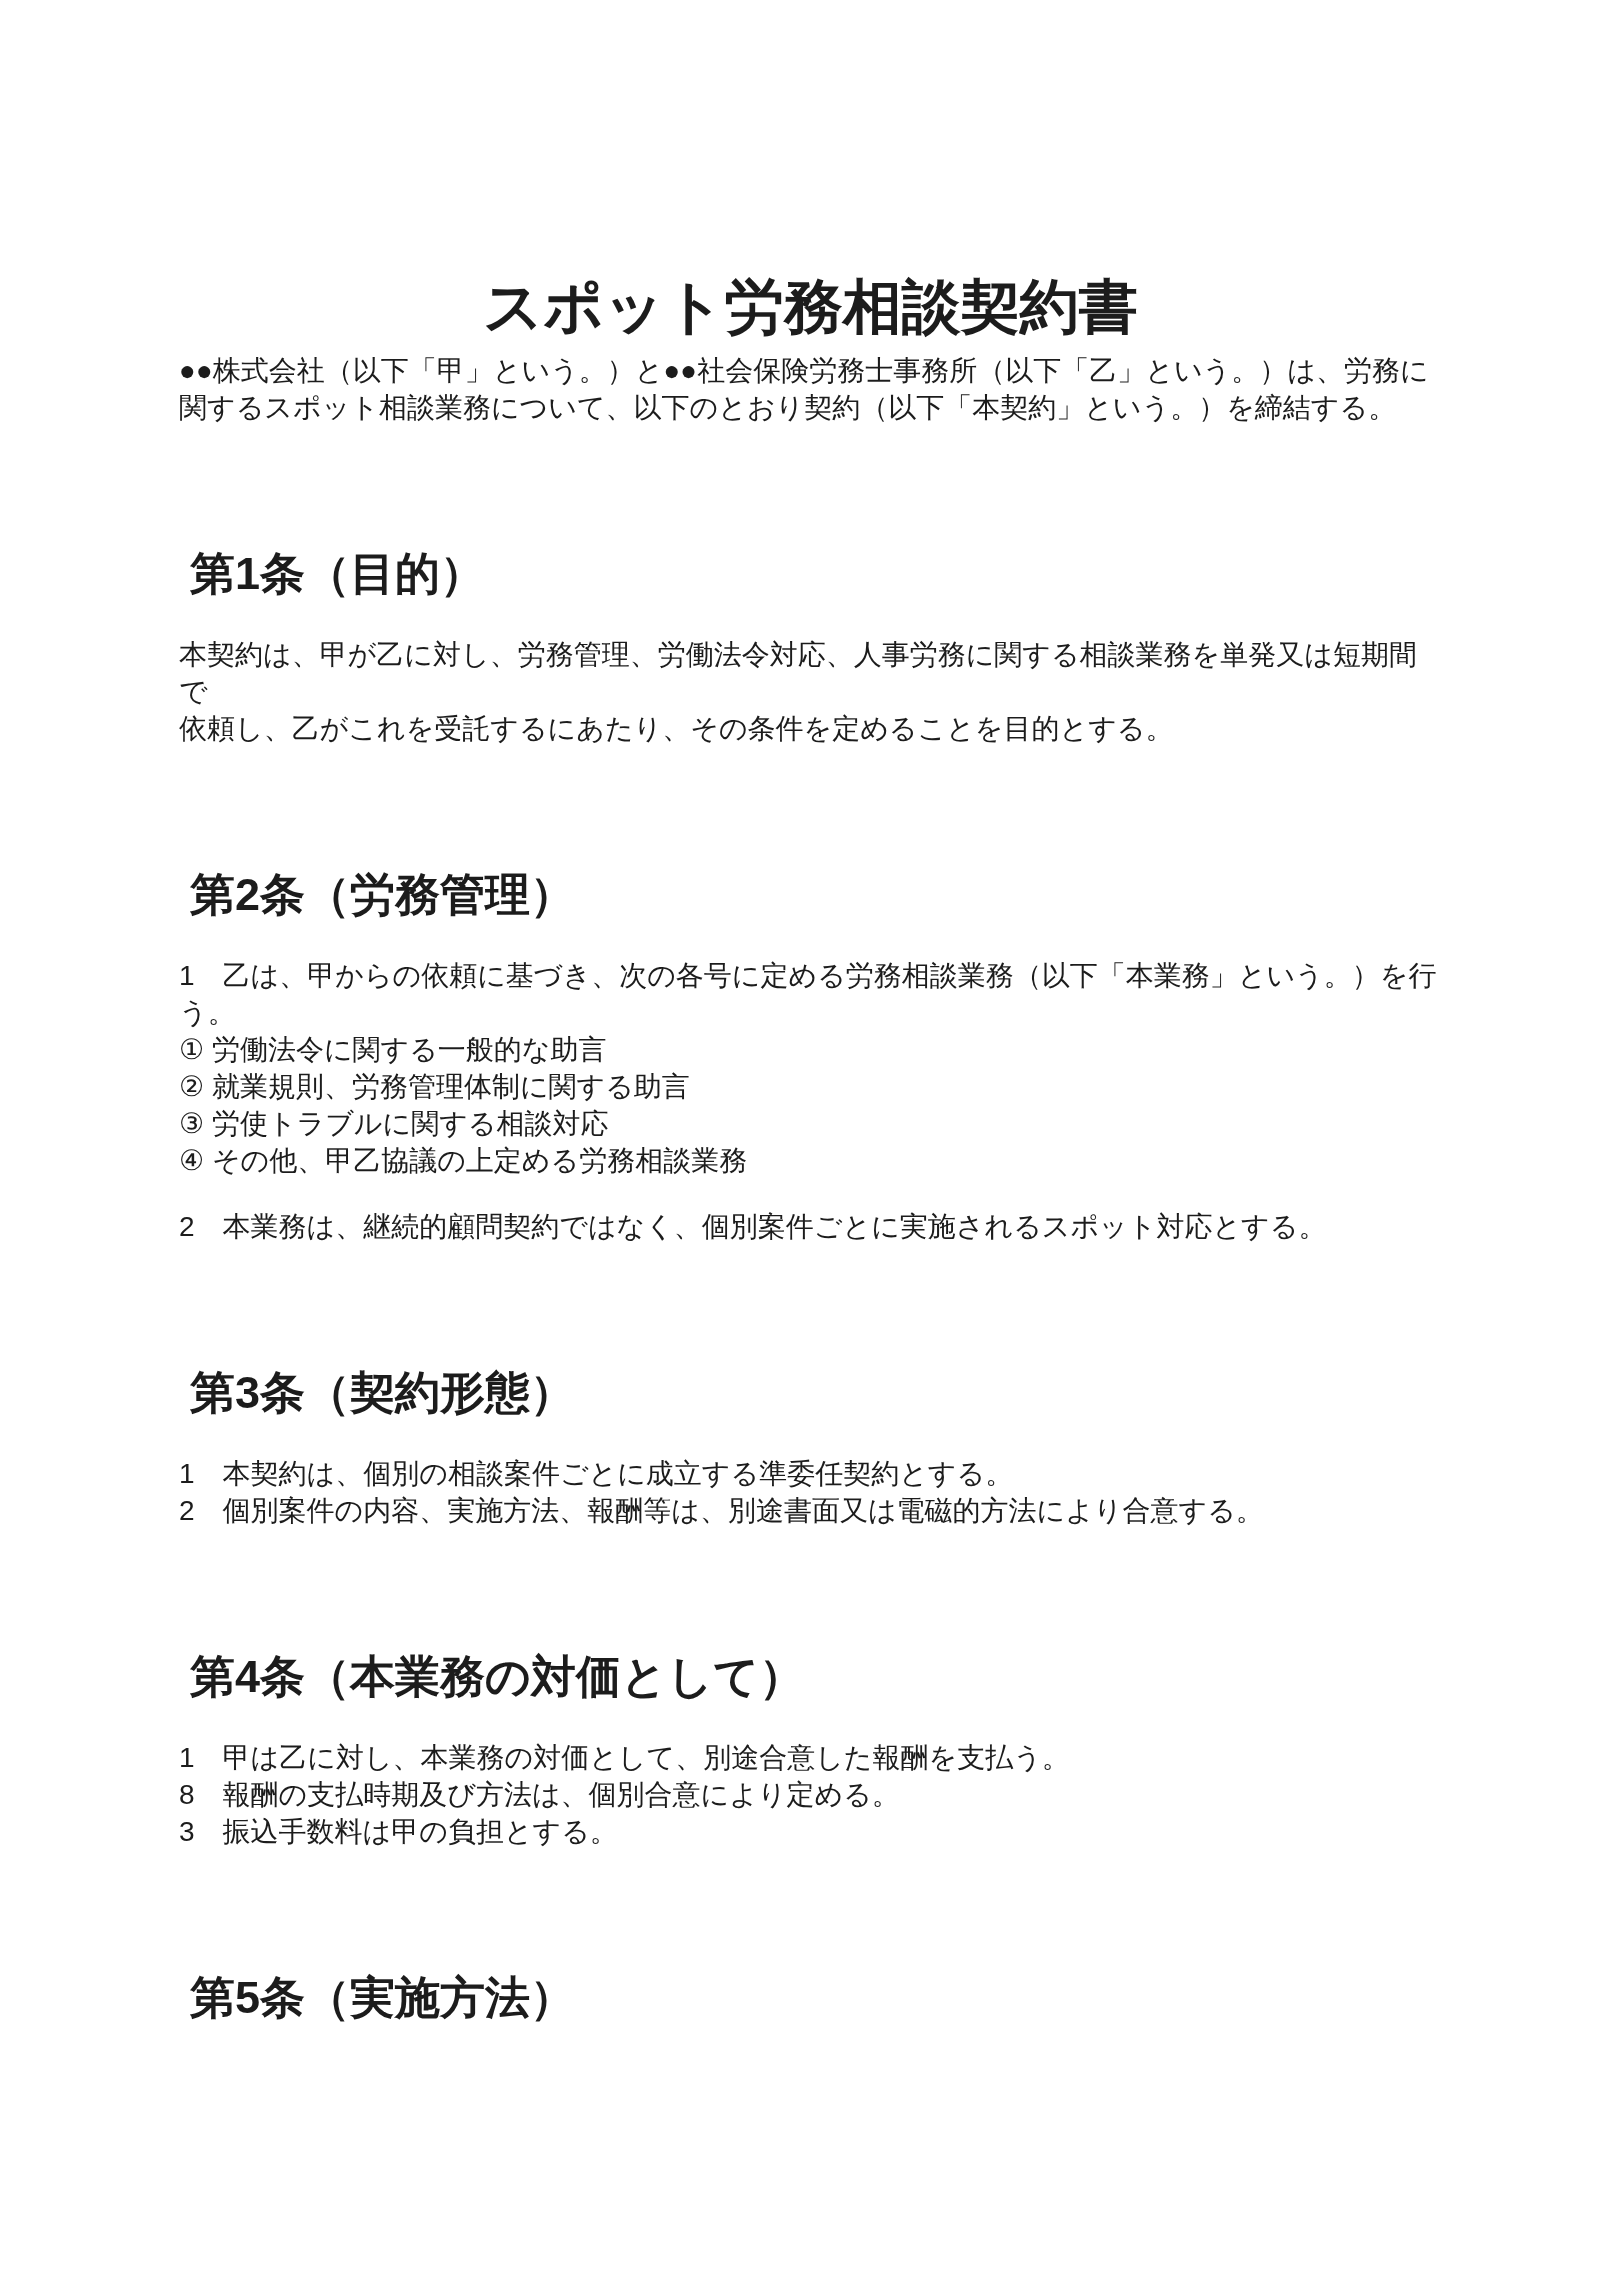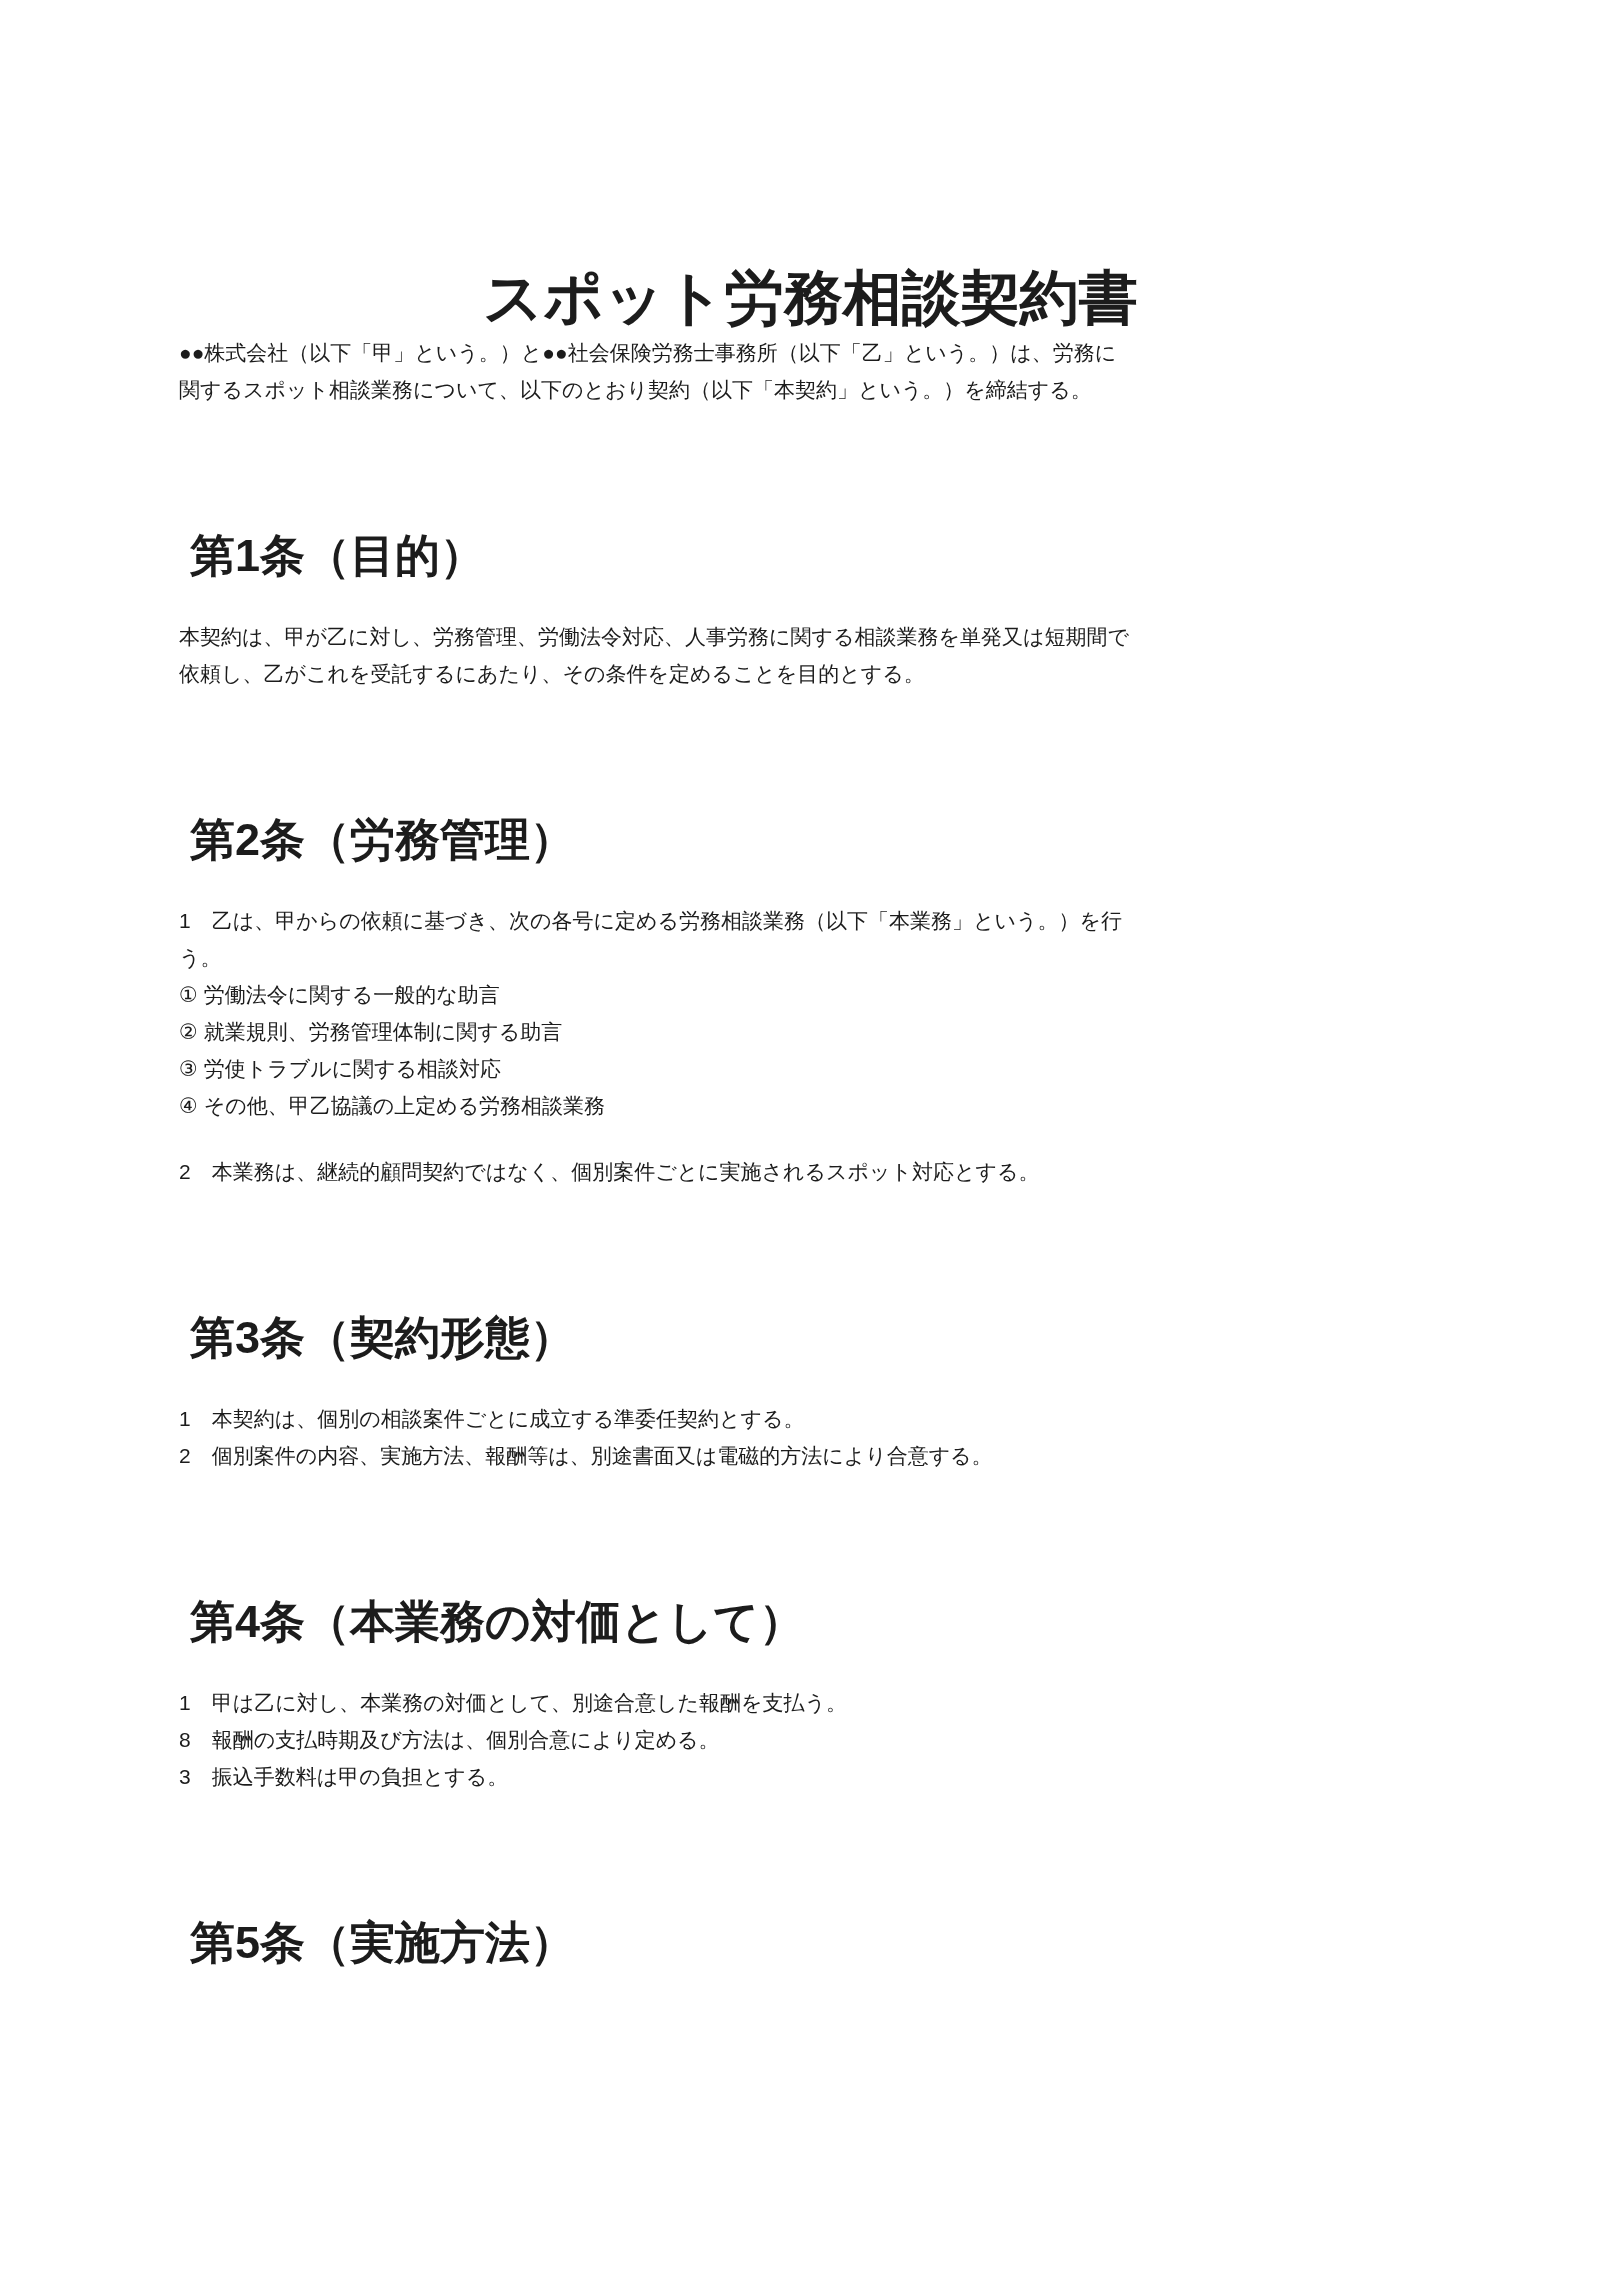--- a/index.html
+++ b/index.html
@@ -18,27 +18,27 @@
       box-sizing: border-box;
       width: 1621px;
       height: 2293px;
       padding: 263px 179px 0 179px;
     }
     .doc-title {
       font-size: 59px;
       line-height: 71px;
       font-weight: bold;
       text-align: center;
-      margin: 0;
+      margin: 9px;
     }
     .intro {
       margin: 98px 0 0 0;
     }
     p.body-text {
-      font-size: 21px;
+      font-size: 28px;
       line-height: 37px;
       margin: 0;
       white-space: pre-wrap;
     }
     p.body-text + p.body-text {
       margin-top: 29px;
     }
     h2.article-heading {
       font-size: 45px;
       line-height: 55px;

